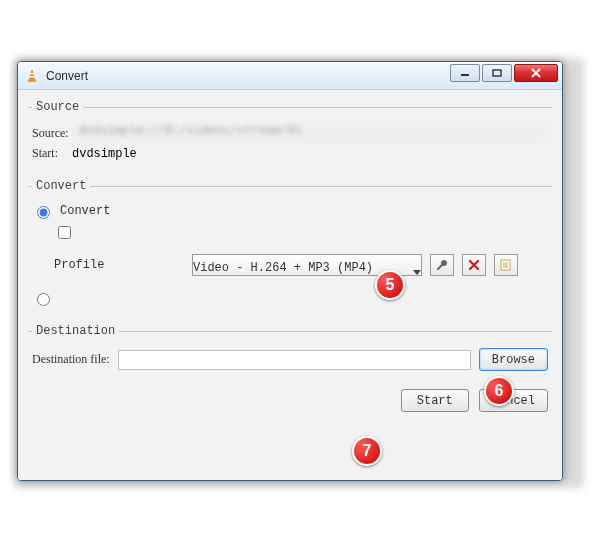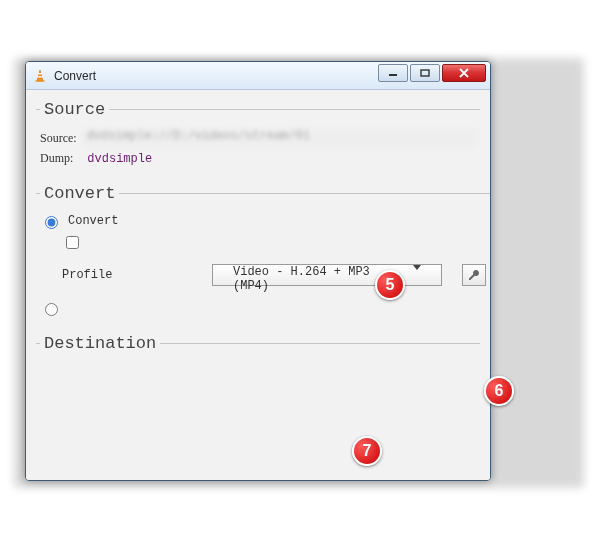--- a/index.html
+++ b/index.html
@@ -22,28 +22,27 @@
     height: 430px;
     background: #000;
     opacity: 0.15;
     filter: blur(4px);
     border-radius: 4px;
   }
   .window {
     position: absolute;
     left: 17px;
     top: 61px;
-    width: 466px;
+    width: 546px;
     height: 420px;
     background: linear-gradient(#eaf2fb, #d8e6f5 28px, #fdfdfd 28px);
     border: 1px solid #3a5a7a;
     border-radius: 4px;
     box-shadow: 0 0 8px rgba(0,0,0,0.4);
     overflow: hidden;
-    margin-left: 8px;
   }
   
   .titlebar {
     height: 28px;
     display: flex;
     align-items: center;
     padding: 0 6px;
     background: linear-gradient(#f4f9ff, #dbe9f8);
     border-bottom: 1px solid #b8c9dc;
     position: relative;
@@ -95,21 +94,21 @@
   }
   fieldset {
     border: 1px solid #c5c5c5;
     border-left: none; border-right: none; border-bottom: none;
     margin: 6px 0 10px 0;
     padding: 6px 4px 4px 4px;
   }
   legend {
     padding: 0 4px;
     color: #444;
-    font-size: 17px;
+    font-size: 12px;
   }
   .row {
     display: flex;
     align-items: center;
     margin: 4px 0;
     gap: 6px;
   }
   .lbl { white-space: nowrap; font-family: Liberation Serif, serif; }
   .textfield {
     flex: 1;
@@ -124,49 +123,49 @@
     flex: 1;
     height: 18px;
     background: #eee;
     color: #aaa;
     filter: blur(2px);
     padding: 0 4px;
     white-space: nowrap;
     overflow: hidden;
   }
   .type-val {
-    color: #701a75;
+    color: #000000;
     margin-left: 8px;
   }
   .radio, .check {
     width: 13px; height: 13px;
     margin-right: 4px;
     accent-color: #3a7ad9;
     vertical-align: middle;
   }
   .radio-label, .check-label {
     vertical-align: middle;
   }
   .indent { margin-left: 22px; }
   .profile-row {
     display: flex;
     align-items: center;
     margin: 12px 0 12px 22px;
-    gap: 20px;
+    gap: 8px;
   }
   .profile-lbl { width: 130px; }
   .profile-select {
     width: 230px;
     height: 22px;
     border: 1px solid #9b9b9b;
     background: linear-gradient(#fff,#eee);
     font-family: inherit;
     font-size: 12px;
-    padding: 0 20px;
-    display: flex; align-items:flex-start; justify-content:space-between;
+    padding: 0 0;
+    display: flex; align-items:flex-end; justify-content:space-between;
     cursor: default;
   }
   .profile-select .arrow {
     width: 0; height: 0;
     border-left: 4px solid transparent;
     border-right: 4px solid transparent;
     border-top: 5px solid #444;
   }
   .iconbtn {
     width: 24px; height: 22px;
@@ -254,21 +253,21 @@
 
   <div class="client">
 
     <fieldset>
       <legend>Source</legend>
       <div class="row">
         <span class="lbl">Source:</span>
         <span class="blurred-source">dvdsimple://D:/videos/stream/01</span>
       </div>
       <div class="row">
-        <span class="lbl">Dump:</span>
+        <span class="lbl">Start:</span>
         <span class="type-val">dvdsimple</span>
       </div>
     </fieldset>
 
     <fieldset>
       <legend>Convert</legend>
 
       <div class="row">
         <input type="radio" class="radio" checked="" style="">
         <span class="radio-label">Convert</span>
@@ -304,22 +303,37 @@
         </div>
       </div>
 
       <div class="row" style="margin-top:14px">
         <input type="radio" class="radio" style="">
       </div>
     </fieldset>
 
     <fieldset>
       <legend>Destination</legend>
+      <div class="dest-row">
+        <span class="lbl">Destination file:</span>
+        <input class="textfield" type="text" value="" style="">
+        <div class="browse-btn">
+          <span>Browse</span>
+        </div>
+      </div>
     </fieldset>
 
+    <div class="footer">
+      <div class="action-btn">
+        <span>Start</span>
+      </div>
+      <div class="action-btn">
+        <span>Cancel</span>
+      </div>
+    </div>
 
   </div>
 </div>
 
 <div class="badge" style="left:375px; top:270px">
     <span>5</span>
   </div>
 <div class="badge" style="left:484px; top:376px">
     <span>6</span>
   </div>

